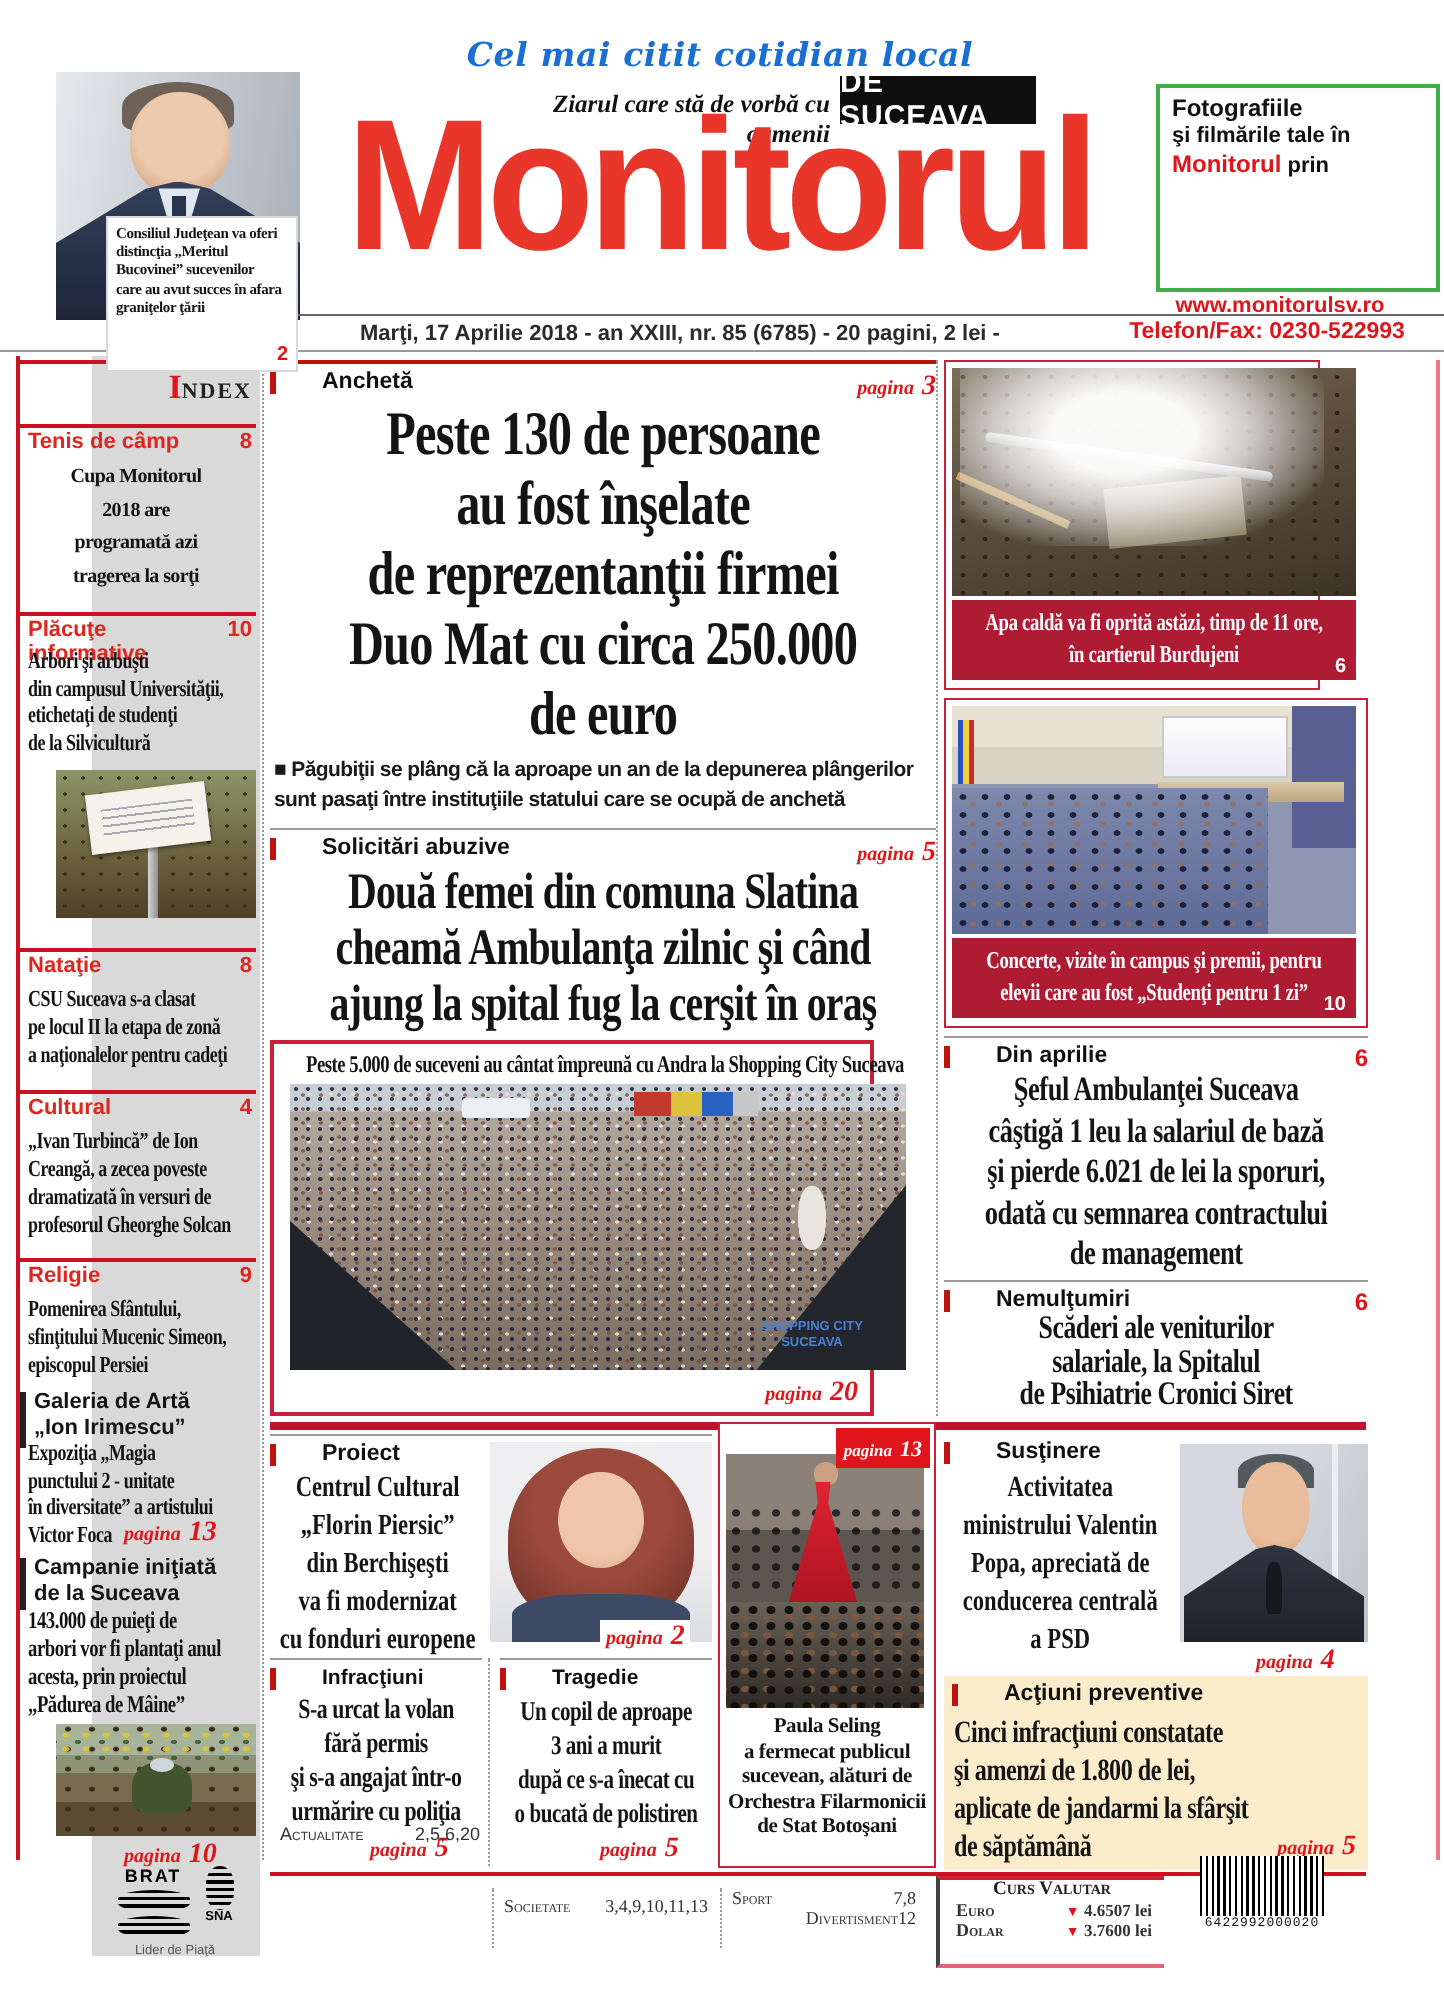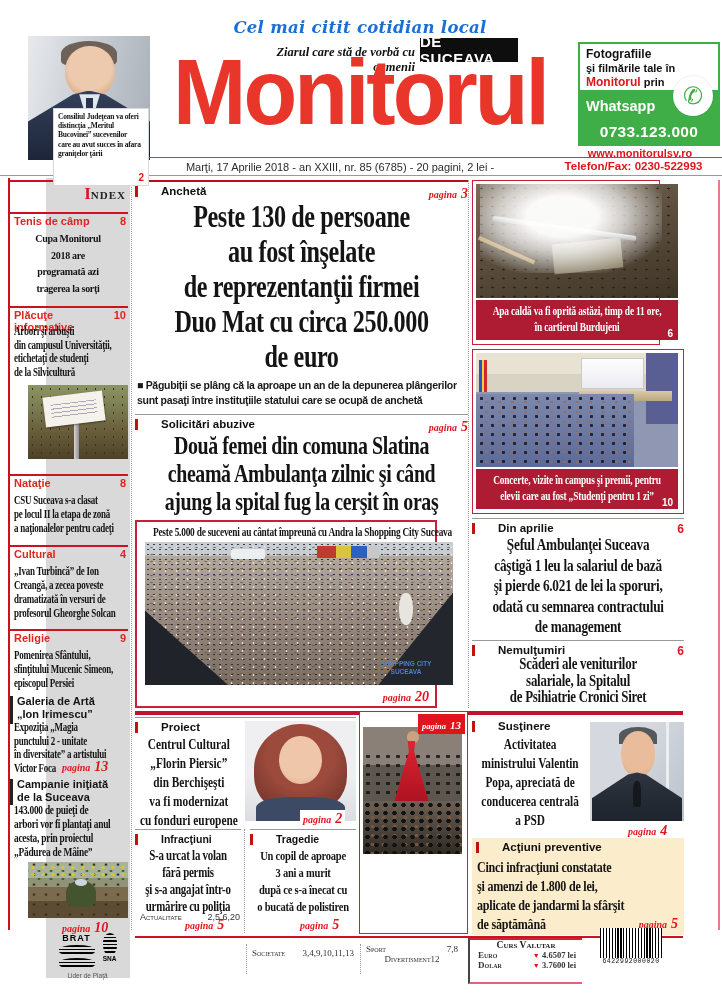--- a/index.html
+++ b/index.html
@@ -109,31 +109,24 @@
 
   <div class="abs" style="left:235px;top:45px;width:180px;text-align:right;font-family:'Liberation Serif',serif;font-style:italic;font-weight:bold;font-size:12.5px;color:#111">Ziarul care stă de vorbă cu oamenii</div>
   <div class="abs ctr" style="left:210px;top:18px;width:300px;color:#1a6fd4;font-family:'DejaVu Serif',serif;font-style:italic;font-weight:bold;font-size:16.5px;letter-spacing:.3px">Cel mai citit cotidian local</div>
   <div class="abs" style="left:420px;top:38px;width:98px;height:24px;background:#0e0e0e;color:#fff;display:flex;align-items:center;justify-content:center;font-weight:bold;font-size:15px;letter-spacing:.5px">DE SUCEAVA</div>
   <div class="abs ctr" style="left:150px;top:46px;width:420px;color:#e8362a;font-weight:bold;font-size:88px;line-height:1;letter-spacing:-3px;transform:scaleY(1.06);transform-origin:center top">Monitorul</div>
 
   <div class="wabox" style="left:578px;top:42px;width:142px;height:104px">
     <div class="t1">Fotografiile</div>
     <div class="t2">şi filmările tale în</div>
     <div class="t2"><span style="color:#e0151c;font-size:12px">Monitorul</span> <span>prin</span></div>
-    <div class="green">
-      <span class="app">Whatsapp</span>
-      <div class="circ">
-          <span>✆</span>
-        </div>
-      <div class="phone">0733.123.000</div>
-    </div>
   </div>
   <div class="abs ctr" style="left:560px;top:147px;width:160px;color:#e0151c;font-weight:bold;font-size:11px">www.monitorulsv.ro</div>
   <div class="abs" style="left:135px;top:157px;width:587px;height:1px;background:#666"></div>
-  <div class="abs ctr" style="left:135px;top:161px;width:410px;font-weight:normal;font-size:11px;color:#2b2b2b">Marţi, 17 Aprilie 2018 - an XXIII, nr. 85 (6785) - 20 pagini, 2 lei -</div>
+  <div class="abs ctr" style="left:135px;top:161px;width:410px;font-weight:bold;font-size:11px;color:#2b2b2b">Marţi, 17 Aprilie 2018 - an XXIII, nr. 85 (6785) - 20 pagini, 2 lei -</div>
   <div class="abs ctr" style="left:545px;top:160px;width:177px;color:#e0151c;font-weight:bold;font-size:11.5px">Telefon/Fax: 0230-522993</div>
   <div class="abs" style="left:0;top:175px;width:722px;height:1px;background:#9a9a9a"></div>
 
   <div class="abs" style="left:46px;top:178px;width:84px;height:800px;background:#d9d9d9"></div>
   <div class="abs" style="left:8px;top:178px;width:2px;height:752px;background:#cc1122"></div>
   <div class="dot-v" style="left:131px;top:178px;height:752px"></div>
 
   <div class="sb-rule" style="top:180px"></div>
   <div class="abs" style="left:14px;top:184px;width:112px;text-align:right;font-family:'Liberation Serif',serif">
     <span style="color:#e0151c;font-weight:bold;font-size:17px">I</span><span style="color:#222;font-weight:bold;font-size:11px;letter-spacing:1px">NDEX</span>
@@ -316,20 +309,25 @@
   <span class="pag abs" style="left:300px;top:916px"><span class="w">pagina</span> <span class="n">5</span></span>
 
   <div class="photobox" style="left:359px;top:711px;width:109px;height:223px;border-width:1.5px">
     <span style="position:absolute;right:2px;top:2px;background:#e0151c;color:#fff;font-family:'Liberation Serif',serif;font-style:italic;font-weight:bold;padding:1px 4px;z-index:3"><span style="font-size:8.5px">pagina</span> <span style="font-size:11px">13</span></span>
     <div class="ph ph-paula" style="left:3px;top:15px;width:99px;height:127px">
       <div class="orch"></div>
       <div class="head"></div>
       <div class="dress"></div>
       <div class="crowd"></div>
     </div>
+    <div class="ser lines ctr" style="position:absolute;left:0;top:146px;width:100%;font-size:10.5px;line-height:12.5px;letter-spacing:-.2px">Paula Seling
+a fermecat publicul
+sucevean, alături de
+Orchestra Filarmonicii
+de Stat Botoşani</div>
   </div>
 
   <div class="dot-v" style="left:468px;top:180px;height:528px"></div>
   <div class="abs" style="left:718px;top:180px;width:2px;height:750px;background:#e78"></div>
 
   <div class="photobox" style="left:472px;top:180px;width:188px;height:165px;border-width:1.5px">
     <div class="ph ph-steam" style="left:3px;top:3px;width:202px;height:114px">
       <div class="slab"></div>
       <div class="stick"></div>
       <div class="pipe"></div>
@@ -423,21 +421,21 @@
   <div class="abs" style="left:252px;top:948px;width:102px;display:flex;justify-content:space-between;font-family:'Liberation Serif',serif;font-variant:small-caps;font-size:9px;color:#333">
     <span>Societate</span>
       <span>3,4,9,10,11,13</span>
   </div>
   <div class="dot-v" style="left:360px;top:944px;height:30px"></div>
   <div class="abs" style="left:366px;top:944px;width:92px;font-family:'Liberation Serif',serif;font-variant:small-caps;font-size:9px;color:#333">
     <div style="display:flex;justify-content:space-between">
         <span>Sport</span>
         <span>7,8</span>
       </div>
-    <div style="display:flex;justify-content:center">
+    <div style="display:flex;justify-content:flex-end">
         <span>Divertisment</span>
         <span>12</span>
       </div>
   </div>
 
   <div class="abs" style="left:468px;top:938px;width:114px;height:46px;border-top:2px solid #cc2233;border-bottom:2px solid #e2647a;border-left:2px solid #444;box-sizing:border-box;font-family:'Liberation Serif',serif">
     <div class="ctr" style="font-variant:small-caps;font-weight:bold;font-size:9.5px;color:#222">Curs Valutar</div>
     <div style="display:flex;justify-content:space-between;padding:0 6px 0 8px;font-size:9px">
       <span style="font-variant:small-caps;font-weight:bold;color:#333">Euro</span>
       <span><span style="color:#e0151c;font-size:7px">▼</span> <span style="font-weight:bold;color:#333;font-size:8.5px">4.6507 lei</span></span>

